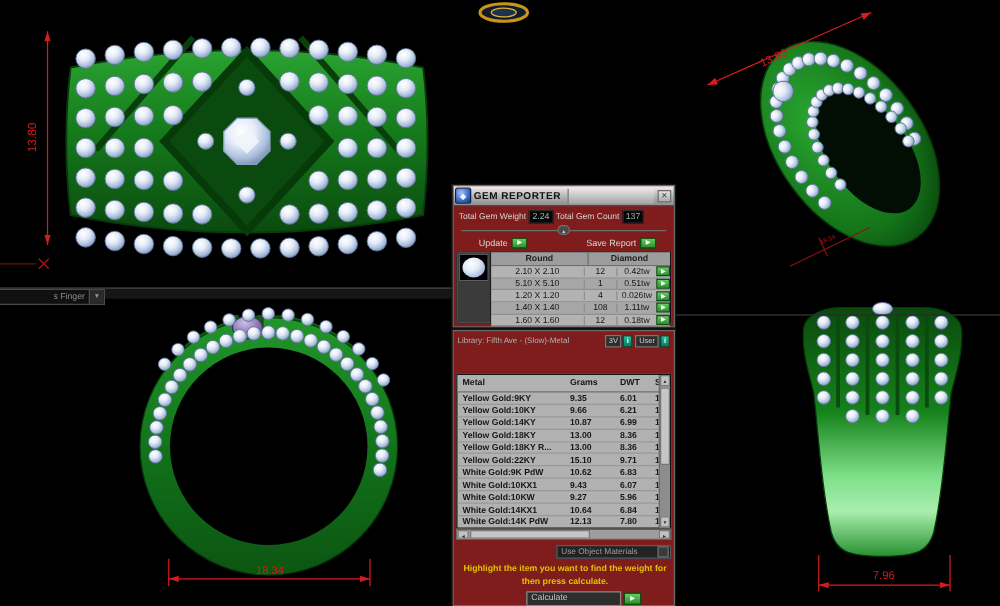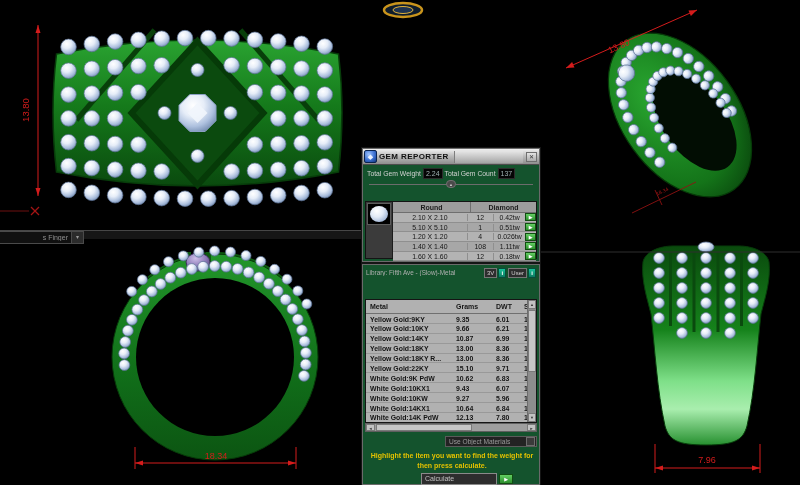--- a/index.html
+++ b/index.html
@@ -9,21 +9,21 @@
   svg{position:absolute;display:block;}
   
   .divider-left{position:absolute;left:0;top:230;top:230px;width:400px;height:9px;
     background:#161616;border-top:1px solid #474747;z-index:4;}
   .finger-dd{position:absolute;left:-26px;top:0px;width:110px;height:13px;background:#101010;
     border:1px solid #4a4a4a;display:flex;align-items:center;z-index:5;}
   .finger-dd .lbl{flex:1;text-align:right;font-size:7px;color:#8f8f8f;padding-right:3px;white-space:nowrap;overflow:hidden;}
   .finger-dd .dd{width:12px;height:11px;background:#2b2b2b;border-left:1px solid #4a4a4a;
     color:#9a9a9a;font-size:6px;text-align:center;line-height:11px;}
   
-  .panel{position:absolute;left:362px;width:178px;background:#14532d;
+  .panel{position:absolute;left:362px;width:178px;background:#7f1d1d;
     border:1px solid #6a6a6a;outline:1px solid #151515;z-index:10;}
   .titlebar{height:16px;background:linear-gradient(#f0f0f0,#b9b9b9 50%,#8e8e8e);
     display:flex;align-items:center;border-bottom:1px solid #4c4c4c;}
   .p-icon{width:13px;height:13px;margin:0 2px 0 1px;border:1px solid #0a2450;border-radius:2px;
     background:radial-gradient(circle at 35% 30%,#9fc4ff,#3b6fd0 55%,#12357e);flex:0 0 auto;
     display:flex;align-items:center;justify-content:center;color:#eaf2ff;font-size:7px;}
   .p-title{font-size:8px;font-weight:bold;color:#101010;letter-spacing:.4px;white-space:nowrap;}
   .t-grip{flex:1;height:12px;margin:0 3px 0 5px;border-left:1px solid #7d7d7d;
     background:linear-gradient(#e6e6e6,#a5a5a5);}
   .closebox{width:11px;height:10px;margin-right:2px;background:linear-gradient(#e3e3e3,#ababab);
@@ -439,20 +439,30 @@
     <div class="totals-row">
       <span class="tl">Total Gem Weight</span>
       <span class="val-box">2.24</span>
       <span class="tl">Total Gem Count</span>
       <span class="val-box">137</span>
     </div>
     <div class="sep-row">
       <div class="line"></div>
       <div class="notch">▲</div>
     </div>
+    <div class="btns-row">
+      <span class="grp">
+          <span class="bl">Update</span>
+        <span class="green-btn">▶</span>
+        </span>
+      <span class="grp">
+          <span class="bl">Save Report</span>
+        <span class="green-btn">▶</span>
+        </span>
+    </div>
     <div class="gem-table">
       <div class="gem-thumb-col">
         <div class="gem-thumb">
             <div class="g"></div>
           </div>
       </div>
       <div class="gem-rows">
         <div class="gem-head">
           <span class="h1">Round</span>
           <span class="h2">Diamond</span>

